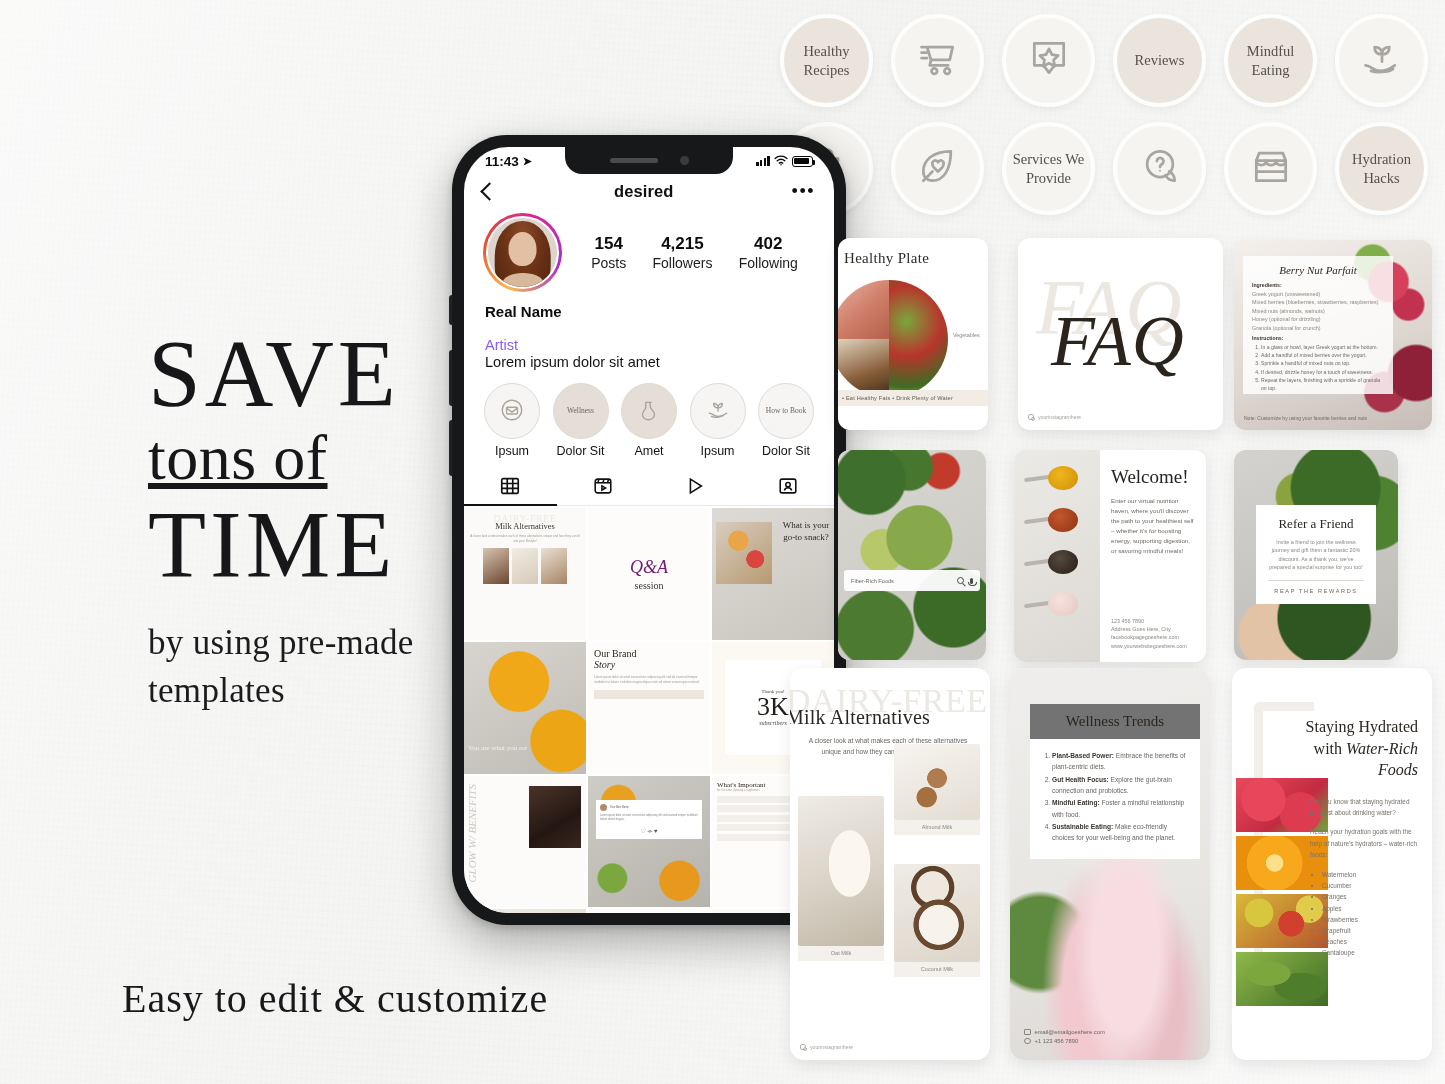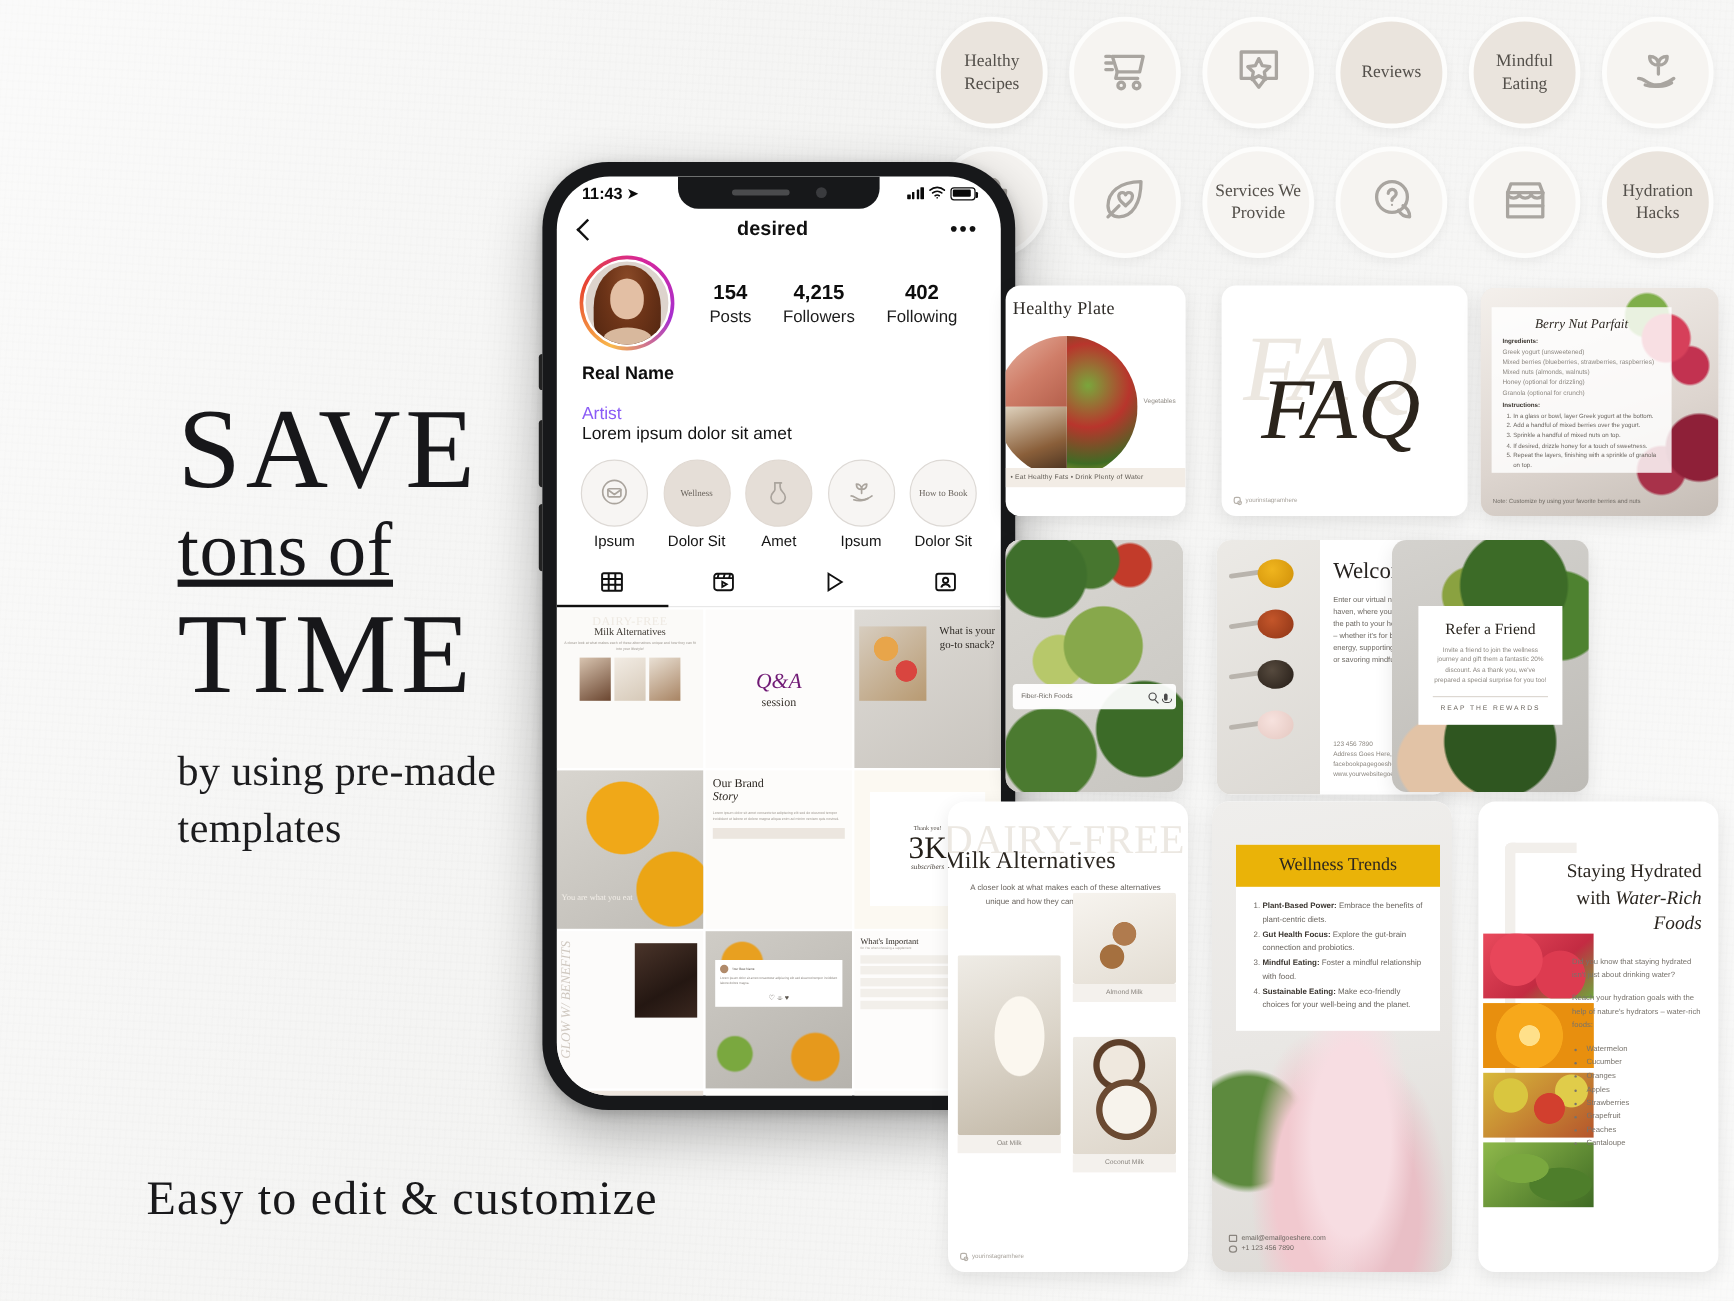--- a/index.html
+++ b/index.html
@@ -194,21 +194,21 @@
   .spoons { position:absolute; left:0; top:0; bottom:0; width:86px;
     background: linear-gradient(150deg,#eceae6,#dcd9d4);}
   .spoon { position:absolute; left:10px; width:62px; height:30px; }
   .spoon .bowl { position:absolute; right:8px; top:0; width:30px; height:24px; border-radius:50%; }
   .spoon .handle { position:absolute; left:0; top:10px; width:34px; height:4px; background:#b9b4ad; border-radius:2px; transform:rotate(-8deg); }
   .welc-pane { position:absolute; left:86px; right:0; top:0; bottom:0; background:#fff; padding:16px 11px; }
   .welc-title { font-family:"Liberation Serif",serif; font-size:19px; color:#272320; margin-bottom:8px; }
   .welc-contact { position:absolute; left:11px; bottom:12px; }
 
   
-  #cardRefer { left: 1160px; top: 450px; width: 164px; height: 210px; }
+  #cardRefer { left: 1234px; top: 450px; width: 164px; height: 210px; }
   .kale-photo { position:absolute; inset:0;
     background:
       radial-gradient(circle at 62% 18%, #3c6b27 0 22%, transparent 23%),
       radial-gradient(circle at 85% 30%, #4e8230 0 18%, transparent 19%),
       radial-gradient(circle at 40% 22%, #8aa240 0 12%, transparent 13%),
       radial-gradient(circle at 55% 80%, #2f5620 0 24%, transparent 25%),
       radial-gradient(circle at 25% 88%, #e2c3a6 0 16%, transparent 17%),
       linear-gradient(160deg,#d4d2ce,#bdbbb6);
   }
   .refer-panel { position:absolute; left:22px; right:22px; top:55px; background:#fff; padding:11px 12px 10px; text-align:center; }
@@ -228,21 +228,21 @@
   #cardWellness { left: 1010px; top: 668px; width: 200px; height: 392px; border-radius: 14px; }
   .flower-bg { position:absolute; inset:0;
     background:
       radial-gradient(ellipse at 58% 72%, #f7dde2 0 20%, transparent 32%),
       radial-gradient(ellipse at 40% 82%, #f1c9cf 0 16%, transparent 28%),
       radial-gradient(ellipse at 72% 88%, #e9bfc6 0 14%, transparent 26%),
       radial-gradient(circle at 15% 70%, #5d8a3e 0 14%, transparent 16%),
       linear-gradient(170deg,#efeeec 0%,#e9e7e4 50%,#dedbd7 100%);
   }
   .wt-panel { position:absolute; left:20px; right:10px; top:36px; background:#fff; padding:0 0 14px; }
-  .wt-head { background:#eab308; text-align:center; padding:9px 0; font-family:"Liberation Serif",serif; font-size:15px; color:#2a251f; }
+  .wt-head { background:#737373; text-align:center; padding:9px 0; font-family:"Liberation Serif",serif; font-size:15px; color:#2a251f; }
   .wt-list { padding:11px 12px 0 22px; }
   .wt-list li { font-size:6.6px; line-height:1.72; color:#6a655f; margin-bottom:1px; }
   .wt-list b { color:#3a352f; }
   .wt-contact { position:absolute; left:14px; bottom:16px; }
   .wt-contact div { display:flex; align-items:center; gap:4px; font-size:5.8px; color:#6a655f; margin-top:3px; }
   .ico-box { width:6.5px; height:6px; border:1px solid #8a857f; border-radius:1px; }
   .ico-circ { width:6.5px; height:6.5px; border:1px solid #8a857f; border-radius:50%; }
 
   
   #cardHydrated { left: 1232px; top: 668px; width: 200px; height: 392px; border-radius: 14px; }

